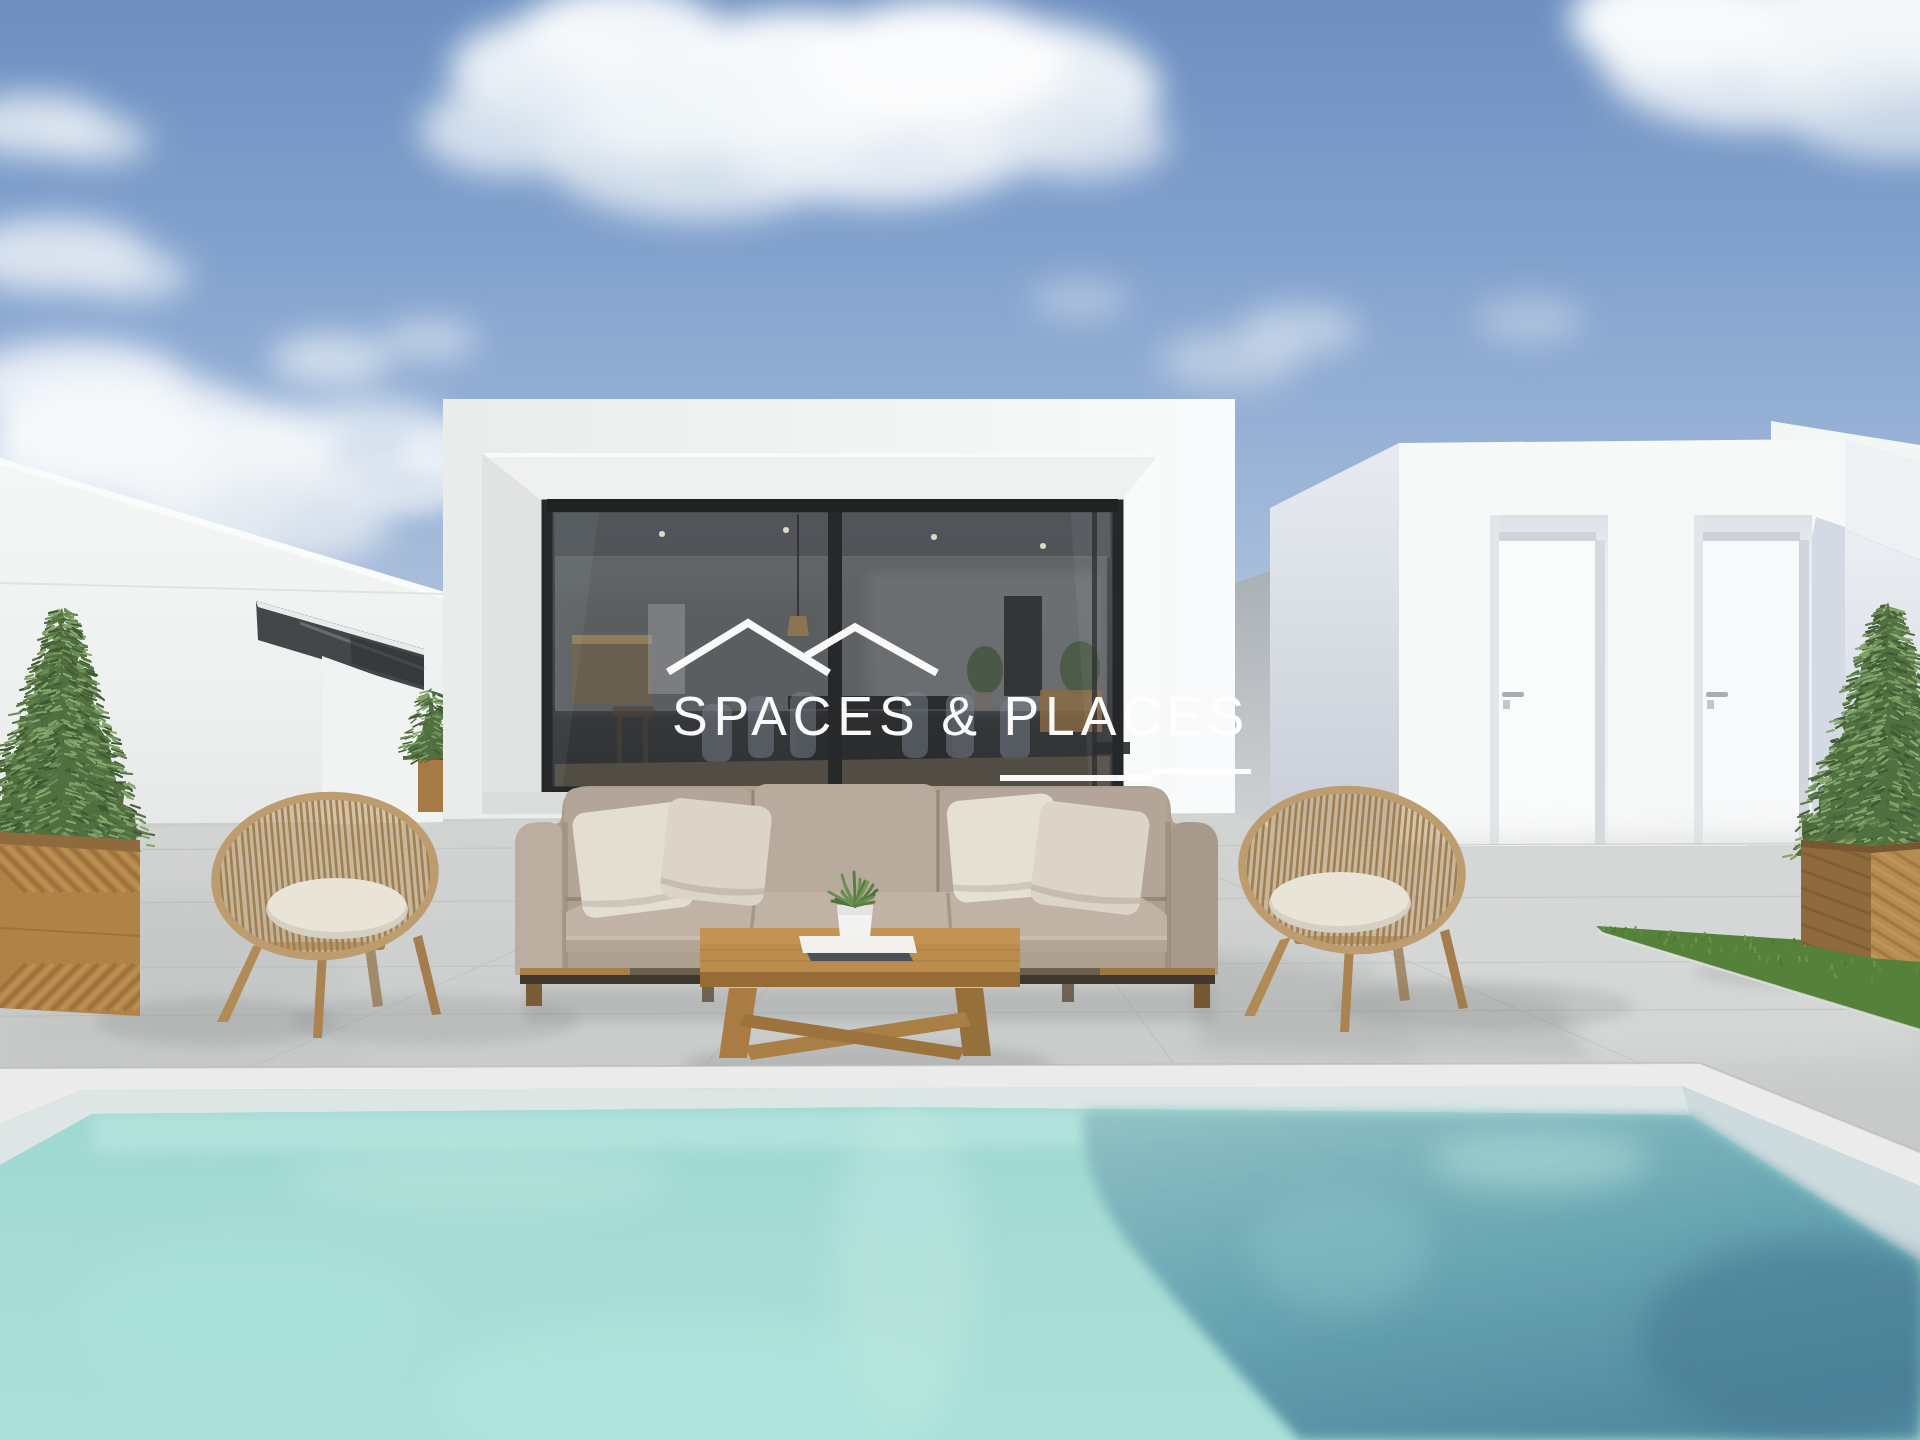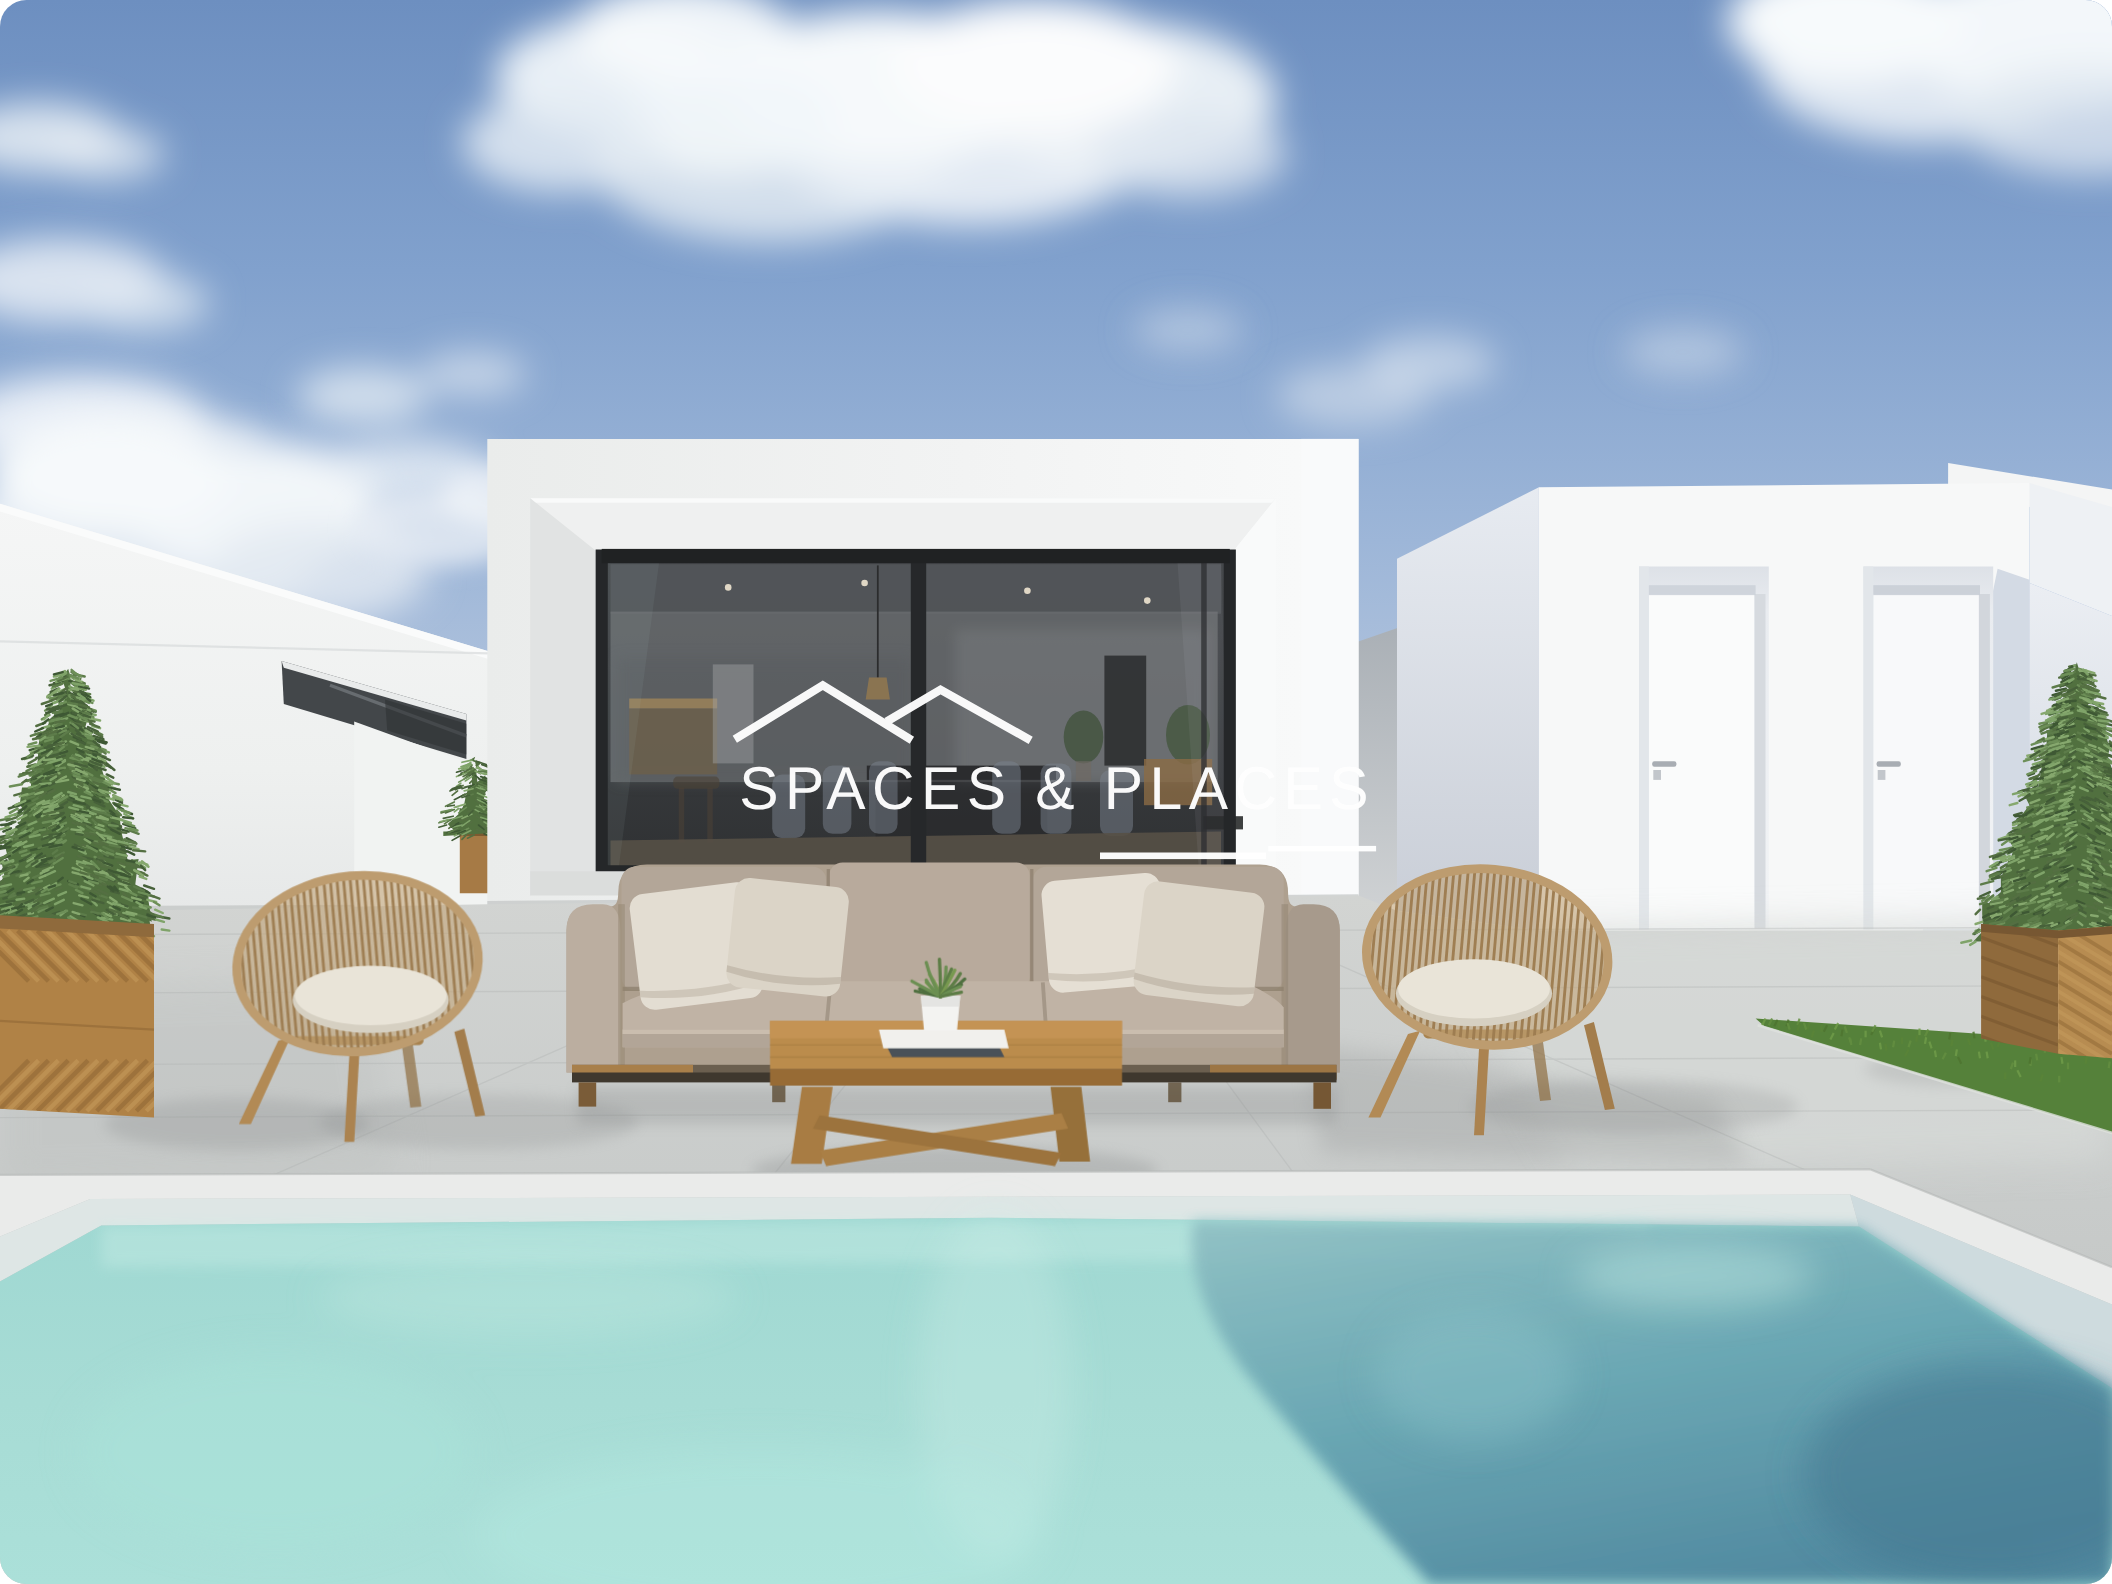--- a/index.html
+++ b/index.html
@@ -1,14 +1,14 @@
 <!DOCTYPE html>
 <html><head><meta charset="utf-8"><style>
 html,body{margin:0;padding:0;}
-#stage{width:1920px;height:1440px;overflow:hidden;position:relative;border-radius:24px;}
+#stage{width:1920px;height:1440px;overflow:hidden;position:relative;}
 </style></head>
 <body>
 <div id="stage"><svg xmlns="http://www.w3.org/2000/svg" width="1920" height="1440" viewBox="0 0 1920 1440">
       <defs>
 <linearGradient id="sky" x1="0" y1="0" x2="0" y2="1">
  <stop offset="0" stop-color="#6d8fc0"></stop>
  <stop offset="0.3" stop-color="#81a1cd"></stop>
  <stop offset="0.6" stop-color="#9db6d8"></stop>
  <stop offset="1" stop-color="#c5d1e2"></stop>
 </linearGradient>

